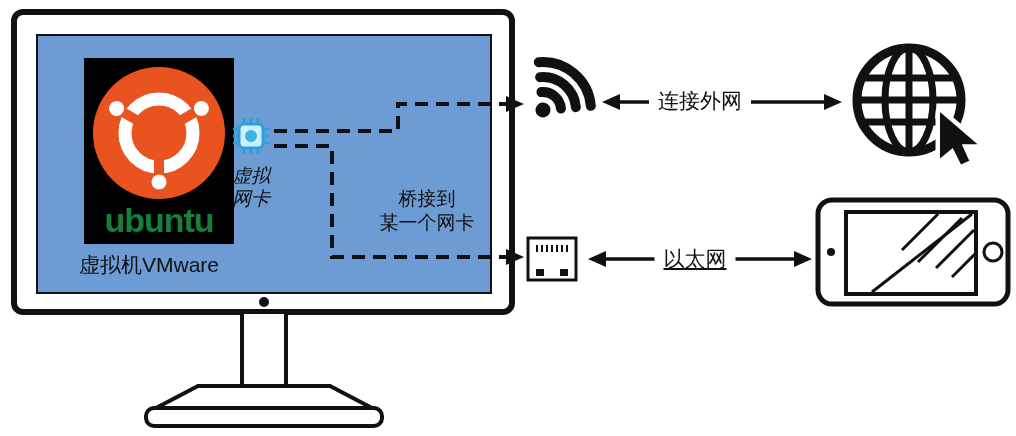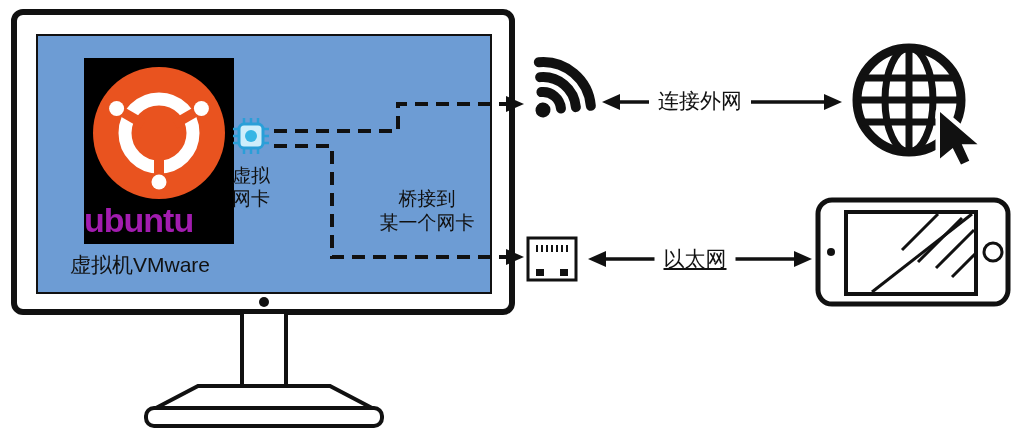--- a/index.html
+++ b/index.html
@@ -7,25 +7,25 @@
     position:relative;
     width:1016px;height:436px;
     background:#fff;
     font-family:"Liberation Sans","DejaVu Sans",sans-serif;
     overflow:hidden;
   }
   .stage svg{position:absolute;left:0;top:0;}
   .lbl{position:absolute;color:#111;white-space:nowrap;}
   .lbl.center{text-align:center;white-space:normal;}
   .ubuntu-word{
-    left:84px;top:201px;width:150px;
-    font-size:34px;font-weight:bold;color:#a21caf;letter-spacing:-1px;line-height:38px;
+    left:84px;top:201px;width:150px;text-align:center;
+    font-size:34px;font-weight:bold;color:#15803d;letter-spacing:-1px;line-height:38px;
   }
-  .vm-label{left:70px;top:251px;font-size:21px;text-align:right;}
-  .nic-label{left:221px;top:164px;width:60px;font-size:19px;line-height:23px;}
+  .vm-label{left:79px;top:251px;font-size:21px;text-align:right;}
+  .nic-label{left:221px;top:164px;width:60px;font-size:19px;line-height:23px;font-style:italic;}
   .bridge-label{left:354px;top:147px;width:146px;font-size:19px;line-height:24px;margin-top:40px;}
   .arrow-label{
     transform:translate(-50%,-50%);
     background:#fff;padding:0 9px;font-size:21px;
   }
   .wifi-arrow-label{left:700px;top:101px;}
   .eth-arrow-label{left:695px;top:259px;text-decoration:underline;}
 </style>
 </head>
 <body>

